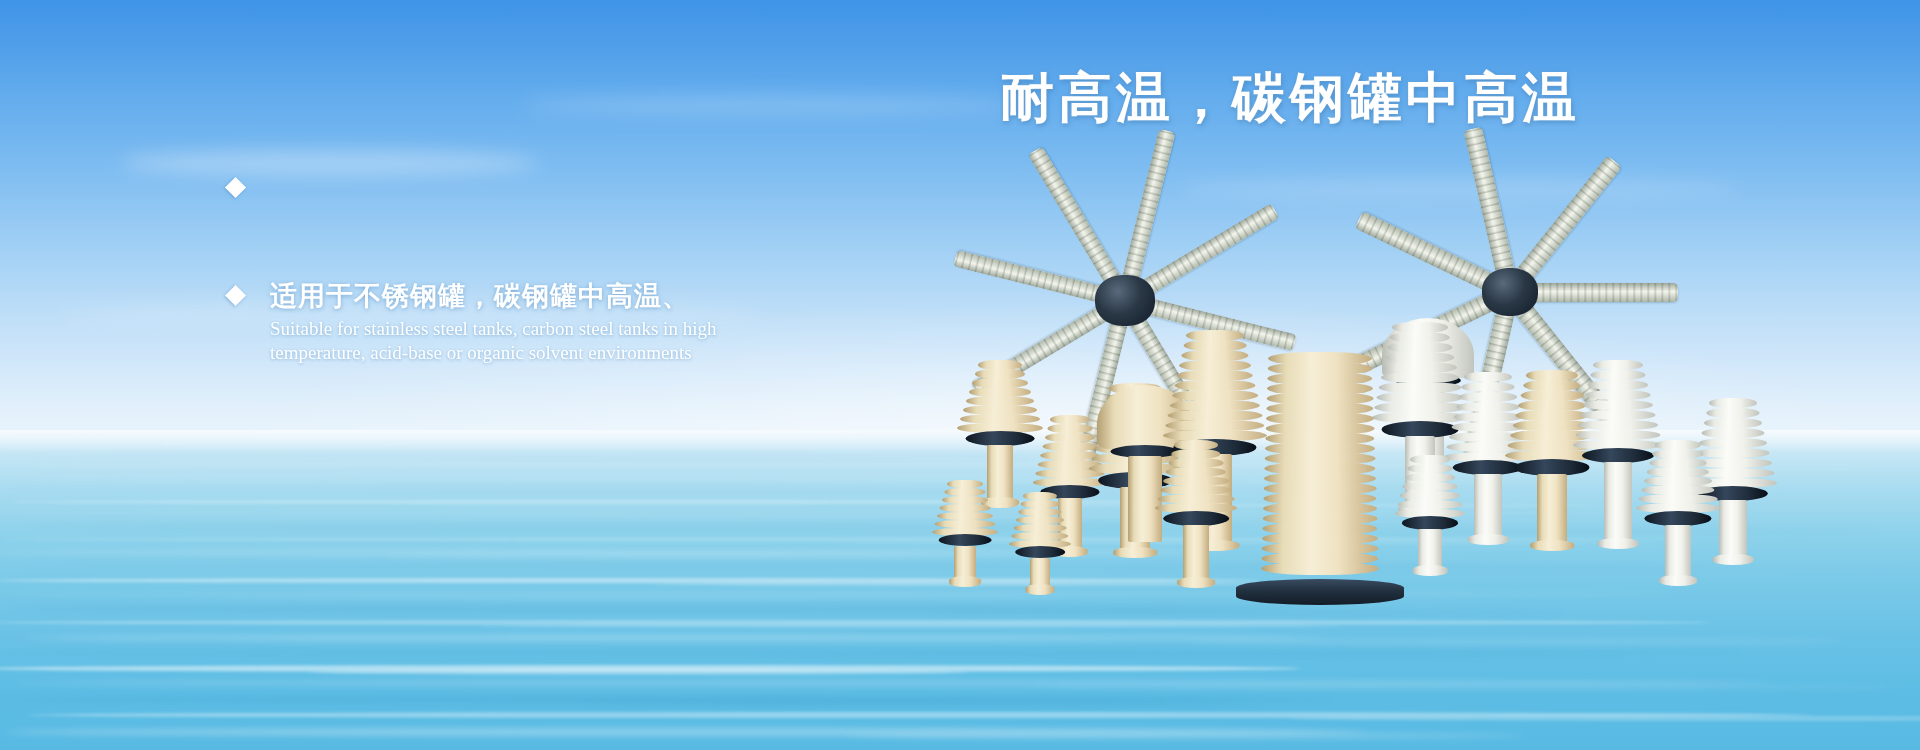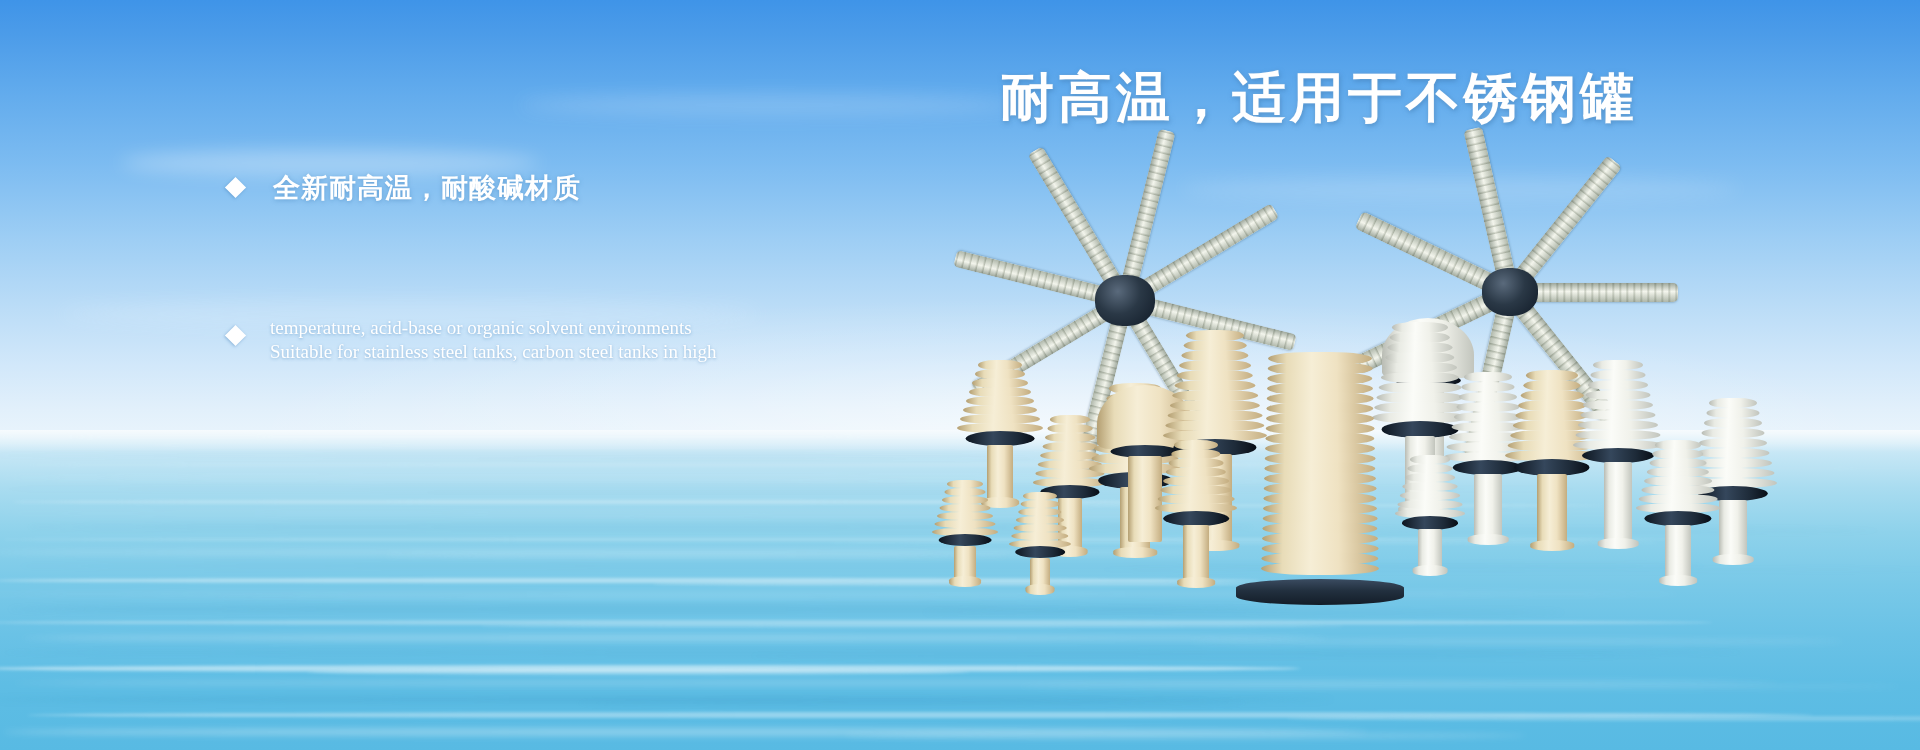--- a/index.html
+++ b/index.html
@@ -496,29 +496,29 @@
           <div class="fin cream" style="top:32px;width:52.666666666666664px;height:8px;border-radius:26.333333333333332px / 4.96px;"></div>
           <div class="fin cream" style="top:40px;width:57.333333333333336px;height:8px;border-radius:28.666666666666668px / 4.96px;"></div>
           <div class="fin cream" style="top:48px;width:62px;height:8px;border-radius:31px / 4.96px;"></div>
           <div class="oring" style="top:54px;width:49.6px;height:12px;"></div>
           <div class="stem cream" style="top:65.6px;width:20px;height:36px;"></div>
           <div class="stem cream" style="top:91.6px;width:29px;height:11px;border-radius:20px / 6px;"></div>
         </div>
       </div>
   </div>
 
-  <div class="title">耐高温，适用于不锈钢罐</div>
+  <div class="title">耐高温，碳钢罐中高温</div>
 
   <div class="bullets">
 
     <div class="bullet b1">
       <span class="diamond"></span>
-      <div class="bl-cn">全新耐高温，耐酸碱材质</div>
     </div>
 
     <div class="bullet b2">
       <span class="diamond"></span>
+      <div class="bl-cn">适用于不锈钢罐，碳钢罐中高温、</div>
+      <div class="bl-en">Suitable for stainless steel tanks, carbon steel tanks in high</div>
       <div class="bl-en">temperature, acid-base or organic solvent environments</div>
-      <div class="bl-en">Suitable for stainless steel tanks, carbon steel tanks in high</div>
     </div>
 
   </div>
 </div>
 
 </body></html>

